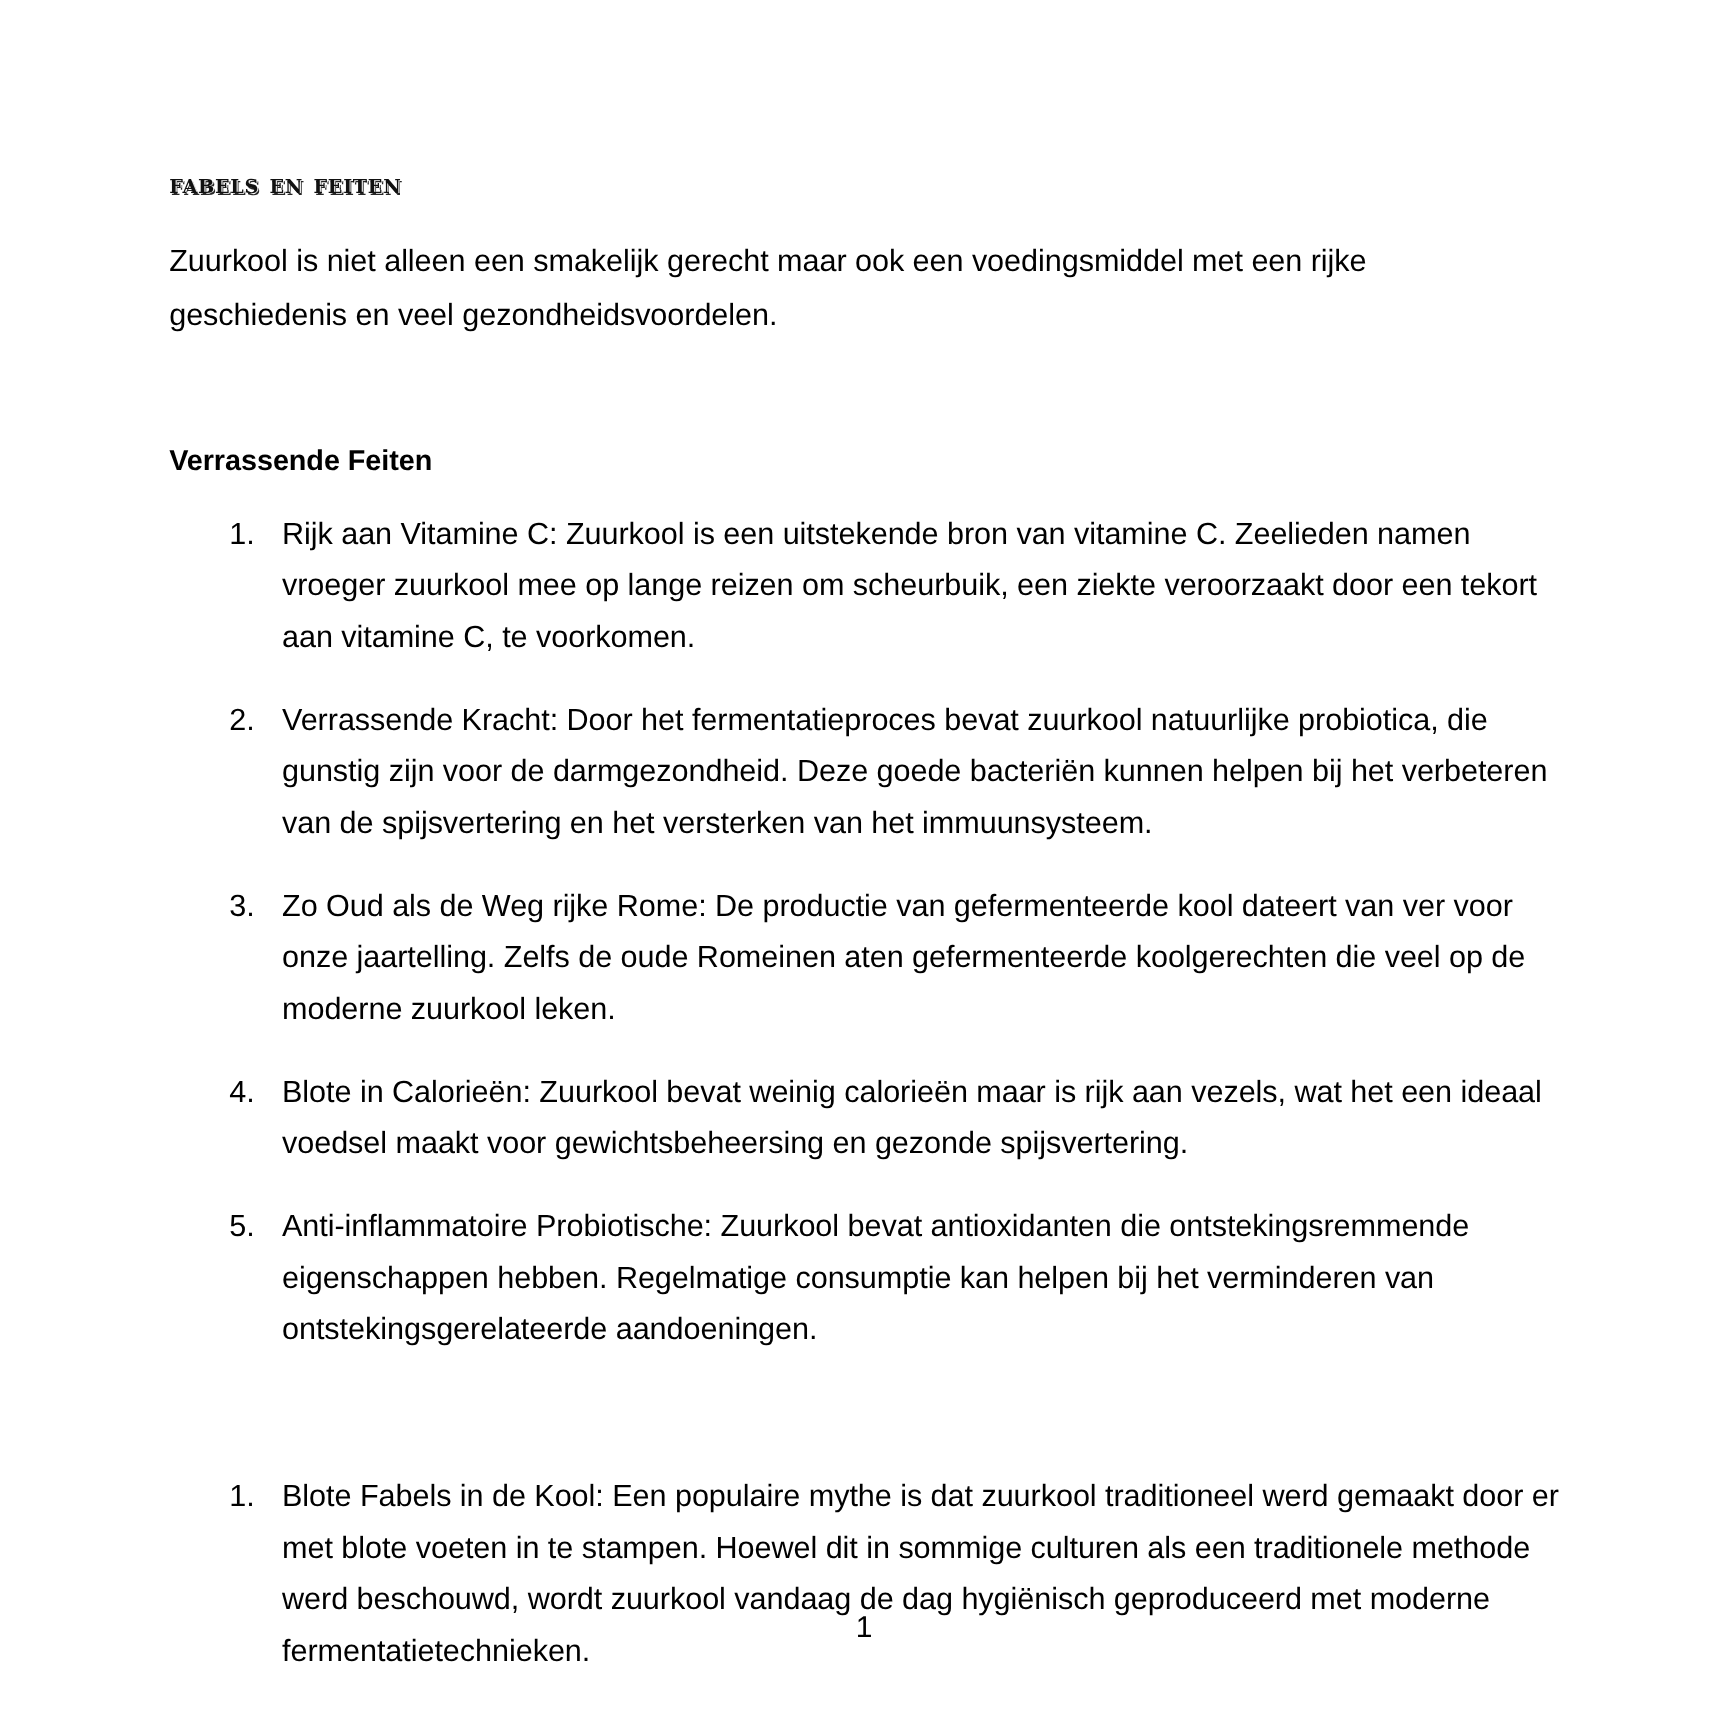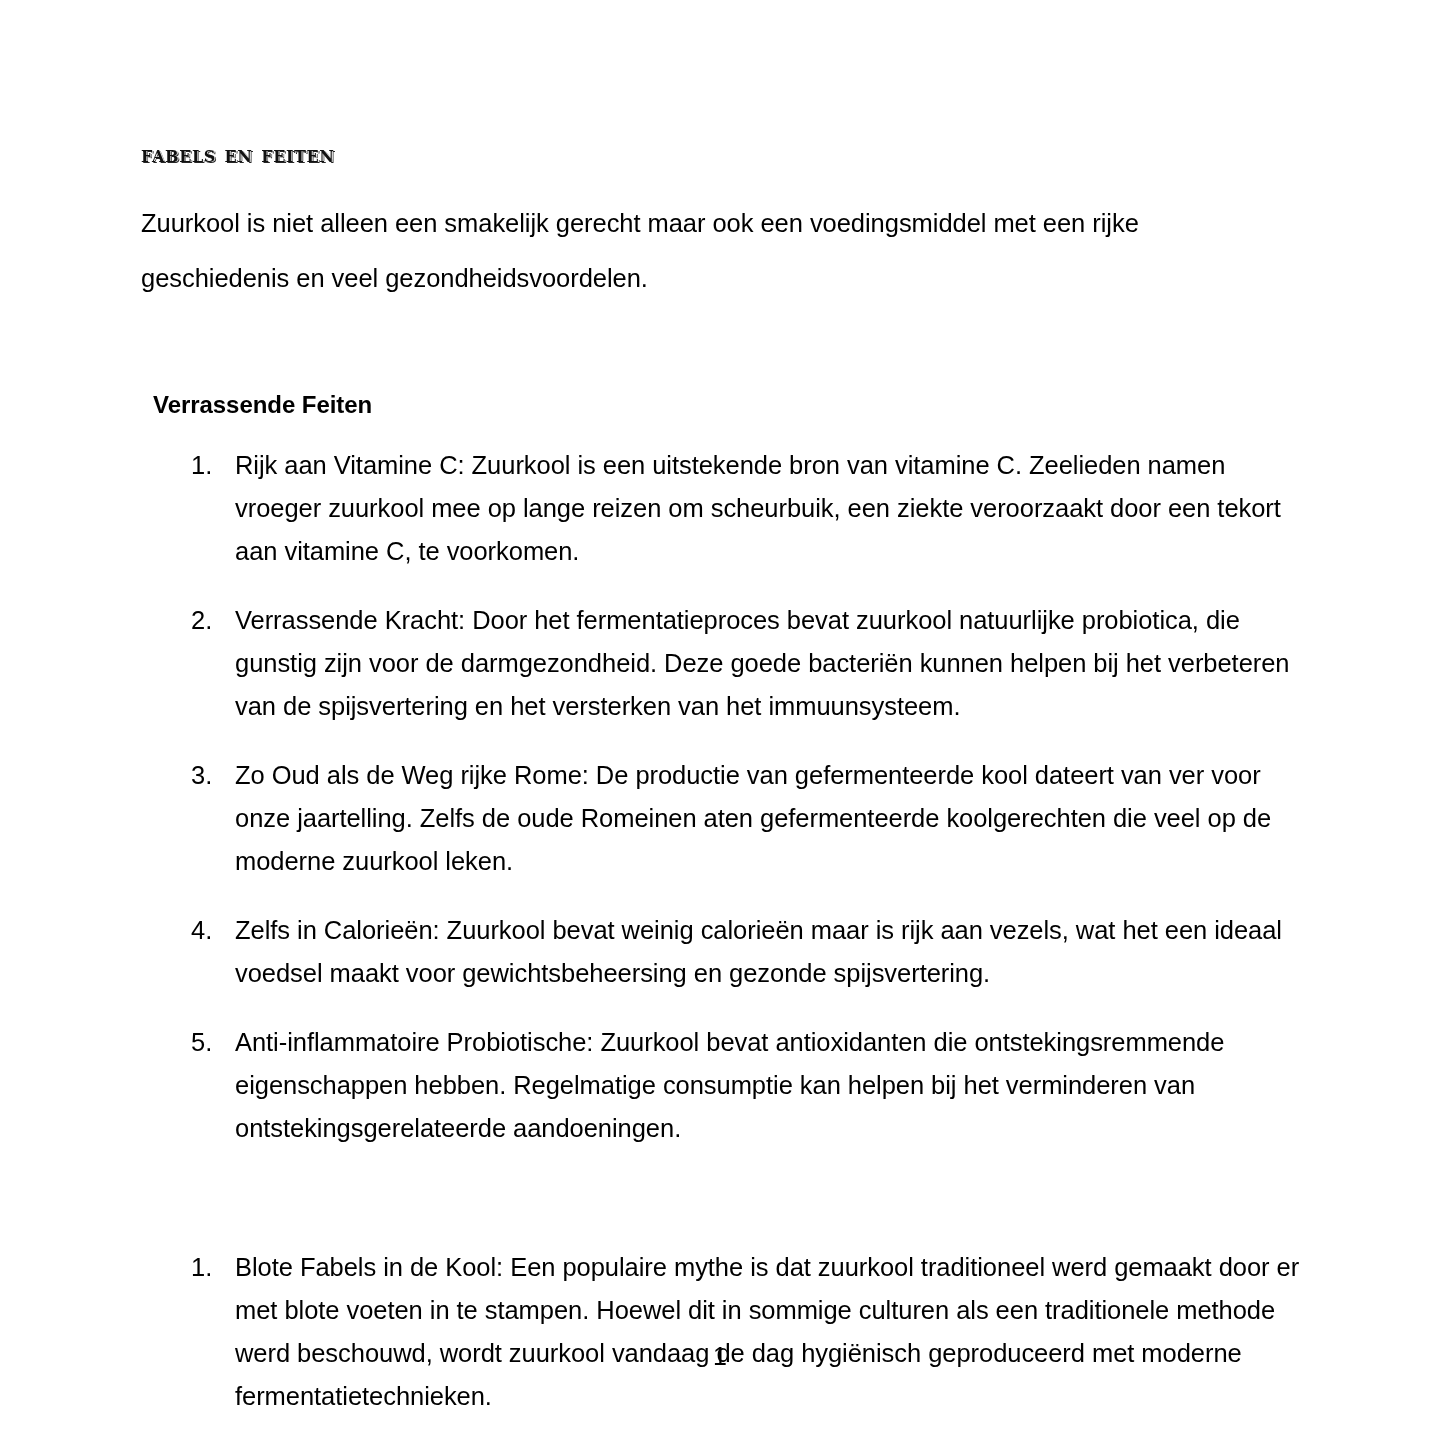--- a/index.html
+++ b/index.html
@@ -48,32 +48,32 @@
     text-shadow:
       1px 0px 0 rgba(255,255,255,0.85),
       1.6px 1.2px 0 rgba(0,0,0,0.85);
     white-space: nowrap;
   }
 
   
   .intro {
     margin: 28px 0 0 0;
     font-size: 25.5px;
-    line-height: 55px;
+    line-height: 45px;
     font-weight: 400;
     max-width: 1105px;
     letter-spacing: -0.05px;
   }
 
   
   .section-heading {
     font-size: 24px;
     font-weight: 700;
     line-height: 34px;
-    margin: 12px;
+    margin: 0;
     letter-spacing: -0.05px;
   }
 
   .section {
     margin-top: 0;
   }
   .section-gap-1 { margin-top: 82px; }
   .section-gap-2 { margin-top: 96px; }
 
   
@@ -154,21 +154,21 @@
             <span class="lead">Verrassende Kracht</span><span>: Door het fermentatieproces bevat zuurkool natuurlijke probiotica, die gunstig zijn voor de darmgezondheid. Deze goede bacteriën kunnen helpen bij het verbeteren van de spijsvertering en het versterken van het immuunsysteem.</span>
           </span>
         </li>
         <li class="w-3">
           <span class="li-text">
             <span class="lead">Zo Oud als de Weg rijke Rome</span><span>: De productie van gefermenteerde kool dateert van ver voor onze jaartelling. Zelfs de oude Romeinen aten gefermenteerde koolgerechten die veel op de moderne zuurkool leken.</span>
           </span>
         </li>
         <li class="w-4">
           <span class="li-text">
-            <span class="lead">Zelfs in Calorieën</span><span>: Zuurkool bevat weinig calorieën maar is rijk aan vezels, wat het een ideaal voedsel maakt voor gewichtsbeheersing en gezonde spijsvertering.</span>
+            <span class="lead">Blote in Calorieën</span><span>: Zuurkool bevat weinig calorieën maar is rijk aan vezels, wat het een ideaal voedsel maakt voor gewichtsbeheersing en gezonde spijsvertering.</span>
           </span>
         </li>
         <li class="w-5">
           <span class="li-text">
             <span class="lead">Anti-inflammatoire Probiotische</span><span>: Zuurkool bevat antioxidanten die ontstekingsremmende eigenschappen hebben. Regelmatige consumptie kan helpen bij het verminderen van ontstekingsgerelateerde aandoeningen.</span>
           </span>
         </li>
       </ol>
     </div>
 

